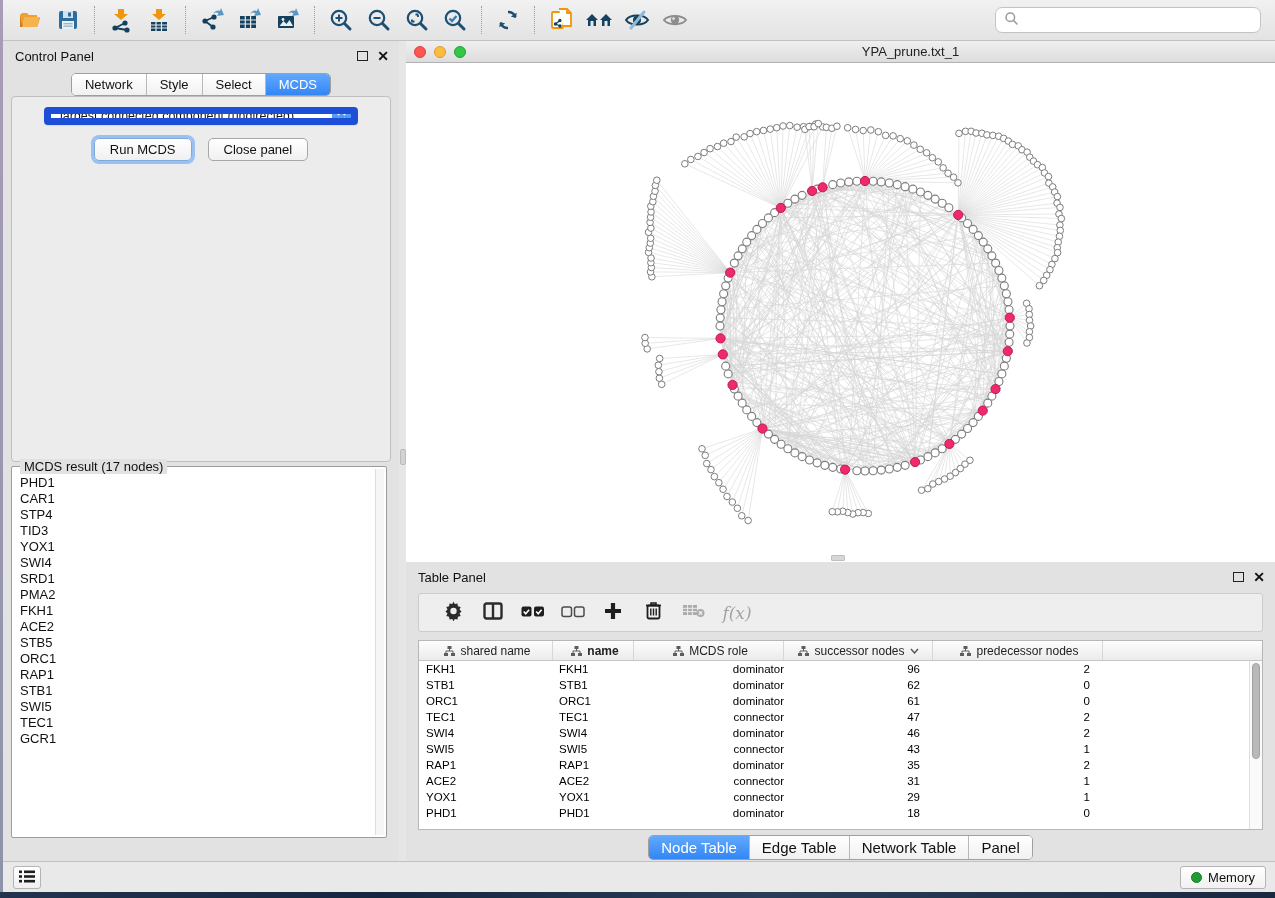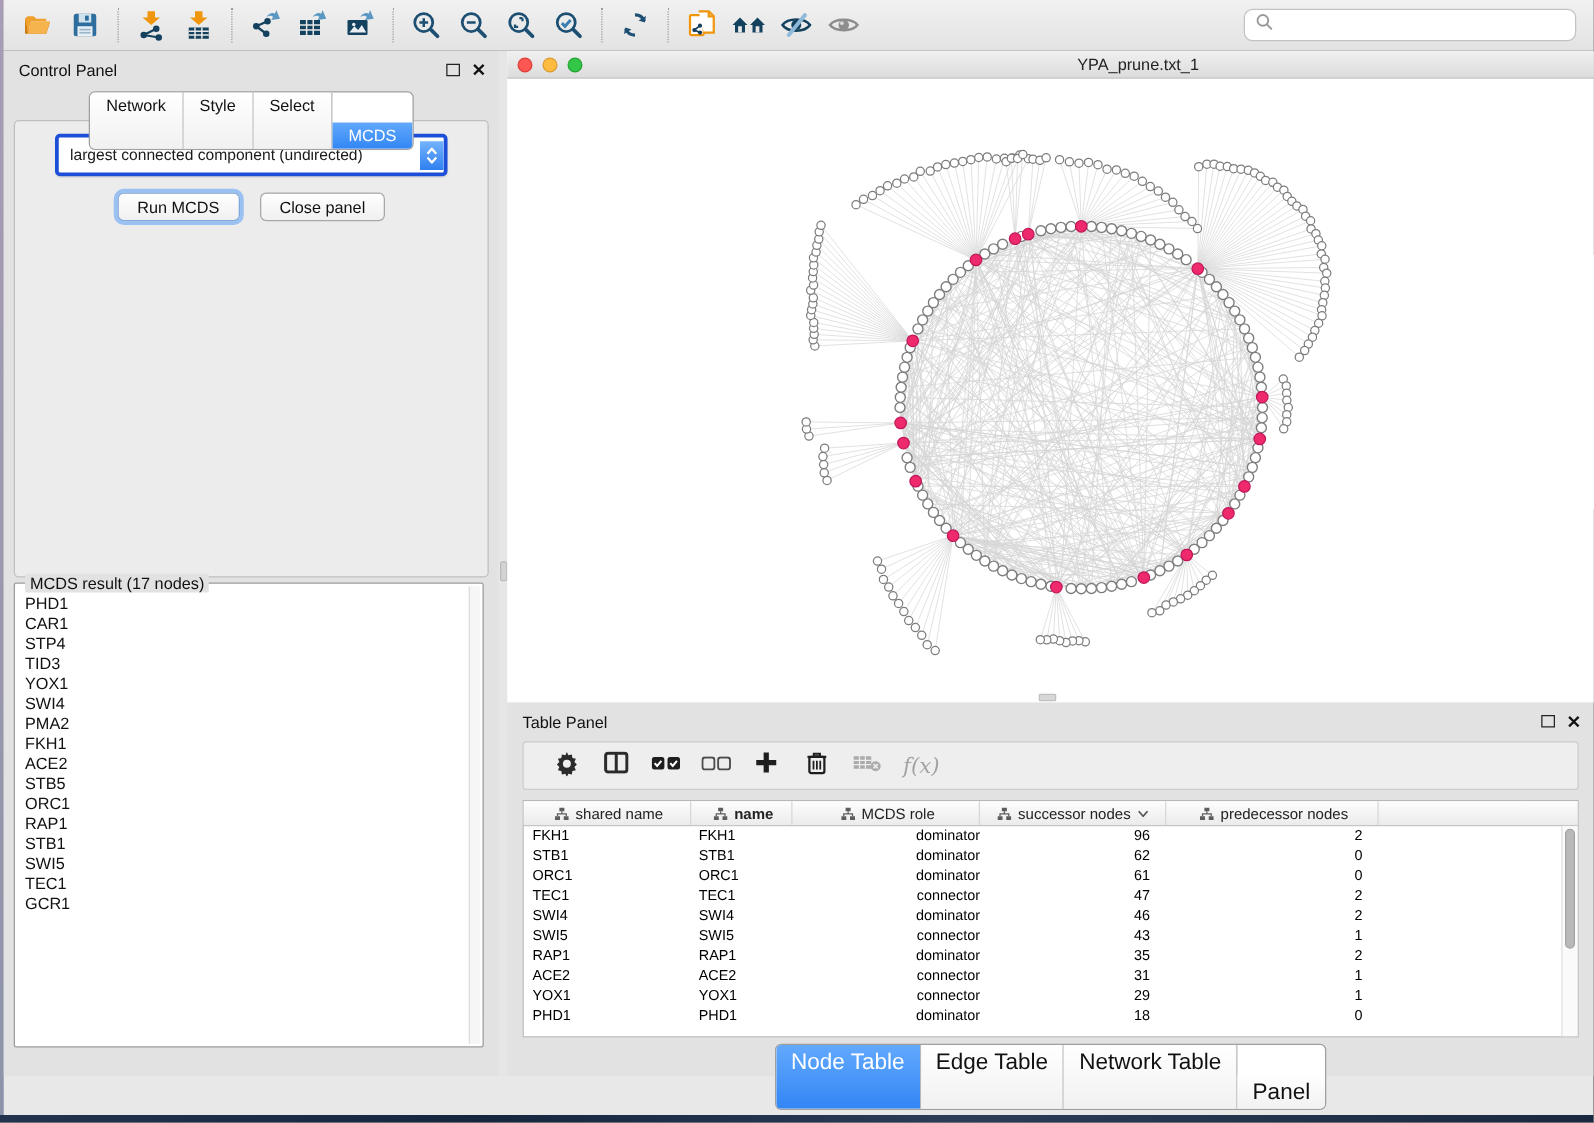--- a/index.html
+++ b/index.html
@@ -26,26 +26,26 @@
   
   #control-panel{position:absolute;left:3px;top:41px;width:396px;height:820px;background:#e2e2e2;}
   .panel-head{height:26px;display:flex;align-items:center;padding:4px 10px 0 12px;}
   .panel-title{font-size:13px;color:#111;}
   .panel-head-icons{margin-left:auto;display:flex;align-items:center;gap:9px;}
   .float-icon{width:11px;height:10px;border:1.6px solid #222;}
   .close-icon{font-size:14px;font-weight:bold;color:#111;line-height:10px;}
   #cp-tabs{display:flex;justify-content:center;margin-top:6px;position:relative;z-index:2;}
   .seg{display:inline-flex;border:1px solid #9f9f9f;border-radius:5px;overflow:hidden;background:#fff;}
   .seg .seg-item{padding:3px 13px;font-size:13px;background:linear-gradient(#ffffff,#f1f1f1);color:#111;border-right:1px solid #b9b9b9;cursor:default;}
-  .seg .seg-item:last-child{border-right:none;margin-top:24px;}
+  .seg .seg-item:last-child{border-right:none;}
   .seg .seg-item.selected{background:linear-gradient(#62a9fd,#3286f5);color:#fff;}
   #cp-box{position:absolute;left:8px;top:55px;width:380px;height:366px;background:#ececec;
     border:1px solid #bfbfbf;border-radius:4px;}
   #opt-label{text-align:center;margin-top:20px;font-size:13px;}
-  #criterion-select{margin:10px auto 0;width:314px;height:34px;background:#fff;border:3px solid #1d4ed8;
+  #criterion-select{margin:10px auto 0;width:314px;height:18px;background:#fff;border:7px solid #1d4ed8;
     border-radius:4px;display:flex;align-items:center;overflow:hidden;box-shadow:0 1px 1px rgba(0,0,0,.08);}
   #criterion-select .sel-text{flex:1;font-size:12.5px;padding-left:9px;white-space:nowrap;}
   #criterion-select .stepper{width:19px;height:23px;background:linear-gradient(#74b3fd,#2f80f0);
     display:flex;flex-direction:column;align-items:center;justify-content:center;gap:1px;}
   .stepper svg{display:block;}
   #cp-buttons{display:flex;justify-content:center;gap:16px;margin-top:13px;}
   .mac-btn{font-size:13px;font-family:"Liberation Sans",sans-serif;padding:3px 15px;background:linear-gradient(#ffffff,#f0f0f0);
     border:1px solid #a8a8a8;border-radius:5px;color:#111;}
   .mac-btn.focused{box-shadow:0 0 0 3px rgba(110,170,245,.65);border-color:#7fa8dc;}
   #result-group{position:absolute;left:8px;top:425px;width:376px;height:372px;background:#fff;
@@ -87,21 +87,21 @@
   .nt-hcell .hlabel{flex:0 1 auto;}
   .nt-hcell .sort{flex:0 0 auto;margin-right:3px;}
   #nt-body{position:absolute;left:0;top:20px;right:13px;bottom:0;overflow:hidden;}
   .nt-row{display:flex;height:16px;}
   .nt-cell{font-size:11.5px;line-height:16px;color:#000;overflow:hidden;white-space:nowrap;}
   .nt-c0{padding-left:7px;} .nt-c1{padding-left:6px;} .nt-c2{padding-left:9px;text-align:right;}
   .num{text-align:right;padding-right:13px;}
   #nt-scroll{position:absolute;right:0;top:20px;width:13px;bottom:0;background:#fafafa;border-left:1px solid #e0e0e0;}
   #nt-thumb{position:absolute;left:2px;top:2px;width:8px;height:96px;background:#b9b9b9;border:1px solid #a2a2a2;border-radius:5px;}
   #tp-tabs{position:absolute;left:0;right:0;top:273px;display:flex;justify-content:center;}
-  #tp-tabs .seg .seg-item{font-size:18px;padding:3px 12px;}
+  #tp-tabs .seg .seg-item{font-size:15px;padding:3px 12px;}
 
   
   #statusbar{position:absolute;left:3px;top:861px;width:1272px;height:31px;background:#e9e9e9;border-top:1px solid #c1c1c1;}
   #list-btn{position:absolute;left:10px;top:4px;width:28px;height:23px;background:linear-gradient(#fff,#efefef);
     border:1px solid #b4b4b4;border-radius:3px;display:flex;align-items:center;justify-content:center;}
   #memory-btn{position:absolute;right:9px;top:4px;height:23px;background:linear-gradient(#fff,#f1f1f1);
     border:1px solid #b4b4b4;border-radius:3px;display:flex;align-items:center;gap:6px;padding:0 10px;font-size:13px;color:#111;}
   #memory-dot{width:11px;height:11px;border-radius:50%;background:#1f9e35;border:1px solid #157a26;}
 </style>
 </head>
@@ -318,20 +318,21 @@
     </div>
     <div id="result-group">
       <span id="result-legend">MCDS result (17 nodes)</span>
       <div id="result-list">
           <div class="result-item">PHD1</div>
           <div class="result-item">CAR1</div>
           <div class="result-item">STP4</div>
           <div class="result-item">TID3</div>
           <div class="result-item">YOX1</div>
           <div class="result-item">SWI4</div>
+          <div class="result-item">SRD1</div>
           <div class="result-item">PMA2</div>
           <div class="result-item">FKH1</div>
           <div class="result-item">ACE2</div>
           <div class="result-item">STB5</div>
           <div class="result-item">ORC1</div>
           <div class="result-item">RAP1</div>
           <div class="result-item">STB1</div>
           <div class="result-item">SWI5</div>
           <div class="result-item">TEC1</div>
           <div class="result-item">GCR1</div>
@@ -1407,15 +1408,31 @@
     <div id="tp-tabs">
       <span class="seg" id="tp-seg">
           <span class="seg-item selected">Node Table</span>
           <span class="seg-item">Edge Table</span>
           <span class="seg-item">Network Table</span>
           <span class="seg-item">Panel</span>
         </span>
     </div>
   </div>
 
+  <div id="statusbar">
+    <div id="list-btn">
+      <span><svg width="16" height="13" viewBox="0 0 16 13">
+            <rect x="0" y="0.5" width="3" height="2.6" fill="#1e1e1e"></rect>
+            <rect x="5" y="0.5" width="11" height="2.6" fill="#1e1e1e"></rect>
+            <rect x="0" y="5.2" width="3" height="2.6" fill="#1e1e1e"></rect>
+            <rect x="5" y="5.2" width="11" height="2.6" fill="#1e1e1e"></rect>
+            <rect x="0" y="9.9" width="3" height="2.6" fill="#1e1e1e"></rect>
+            <rect x="5" y="9.9" width="11" height="2.6" fill="#1e1e1e"></rect>
+          </svg></span>
+    </div>
+    <div id="memory-btn">
+      <span id="memory-dot"></span>
+      <span>Memory</span>
+    </div>
+  </div>
 
   <div id="wall-bottom"></div>
 </div>
 
 </body></html>

